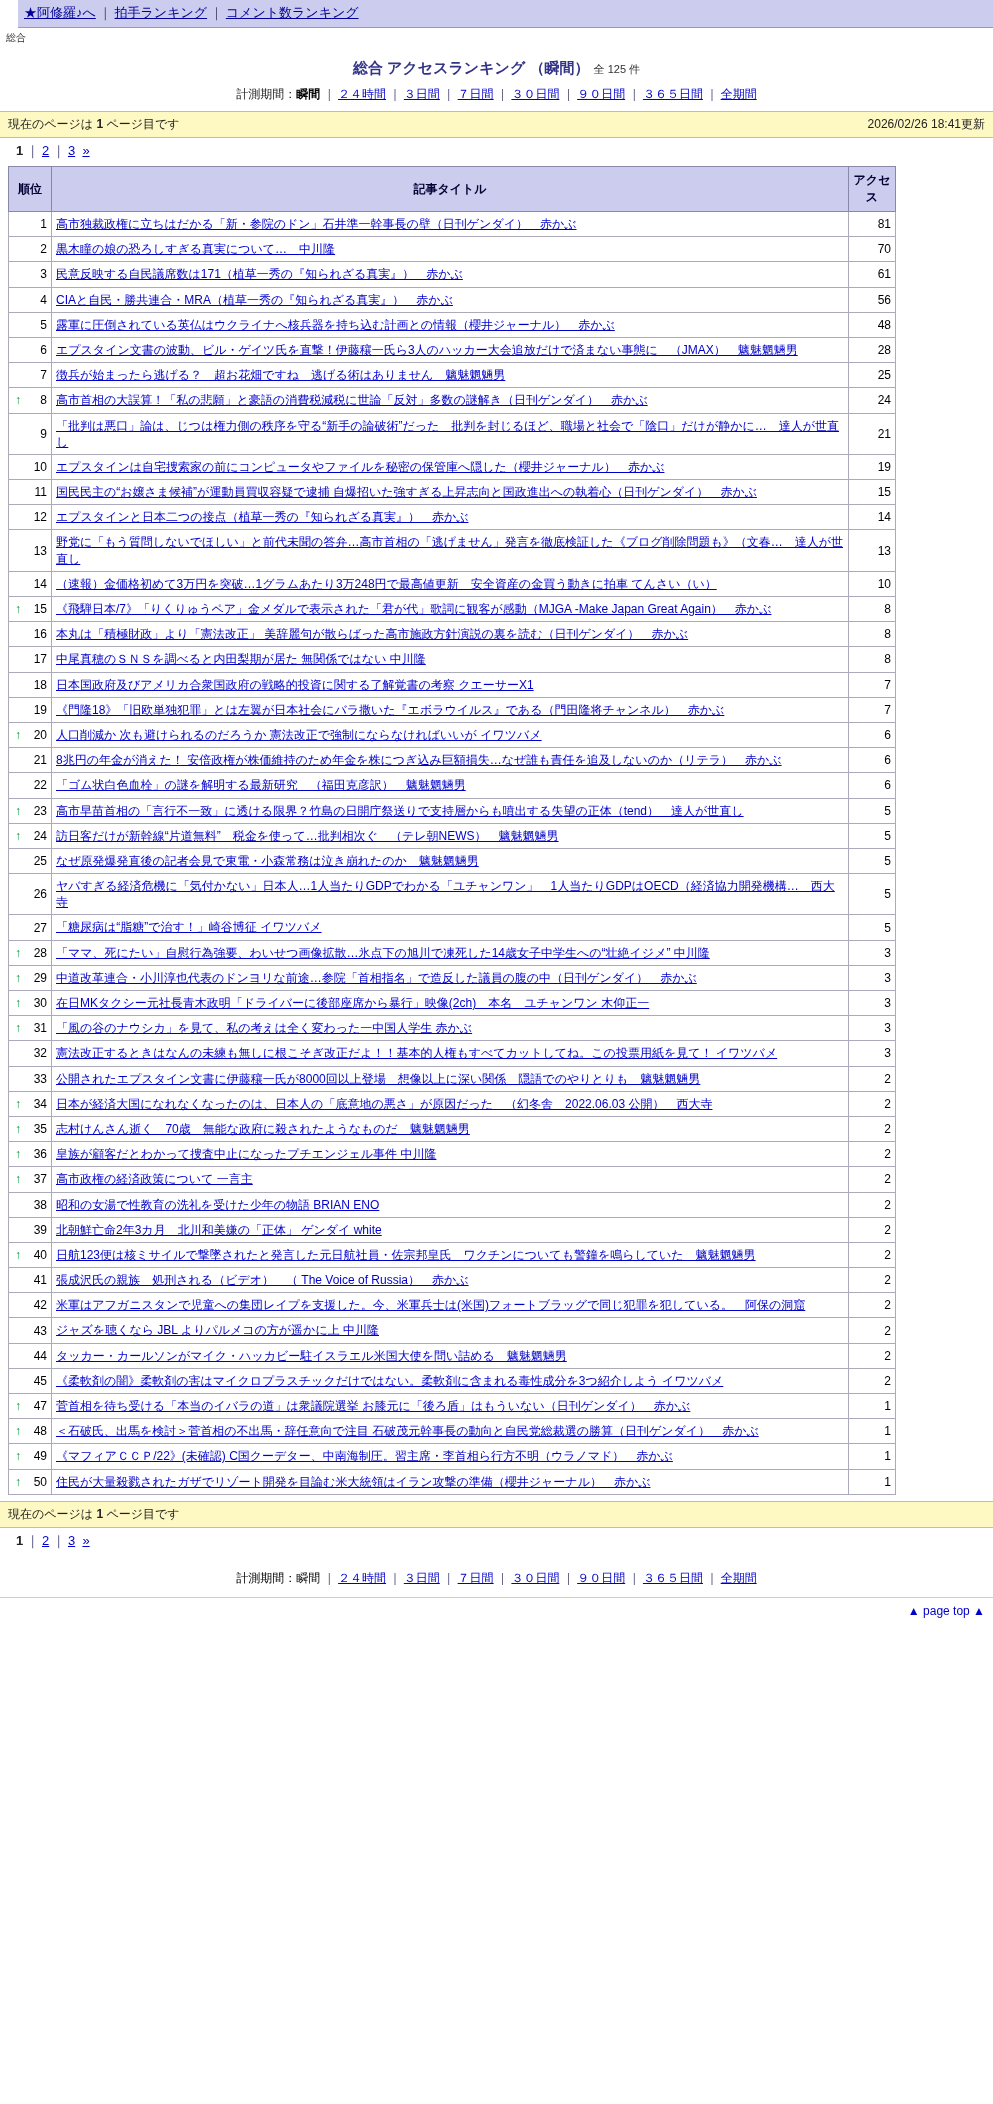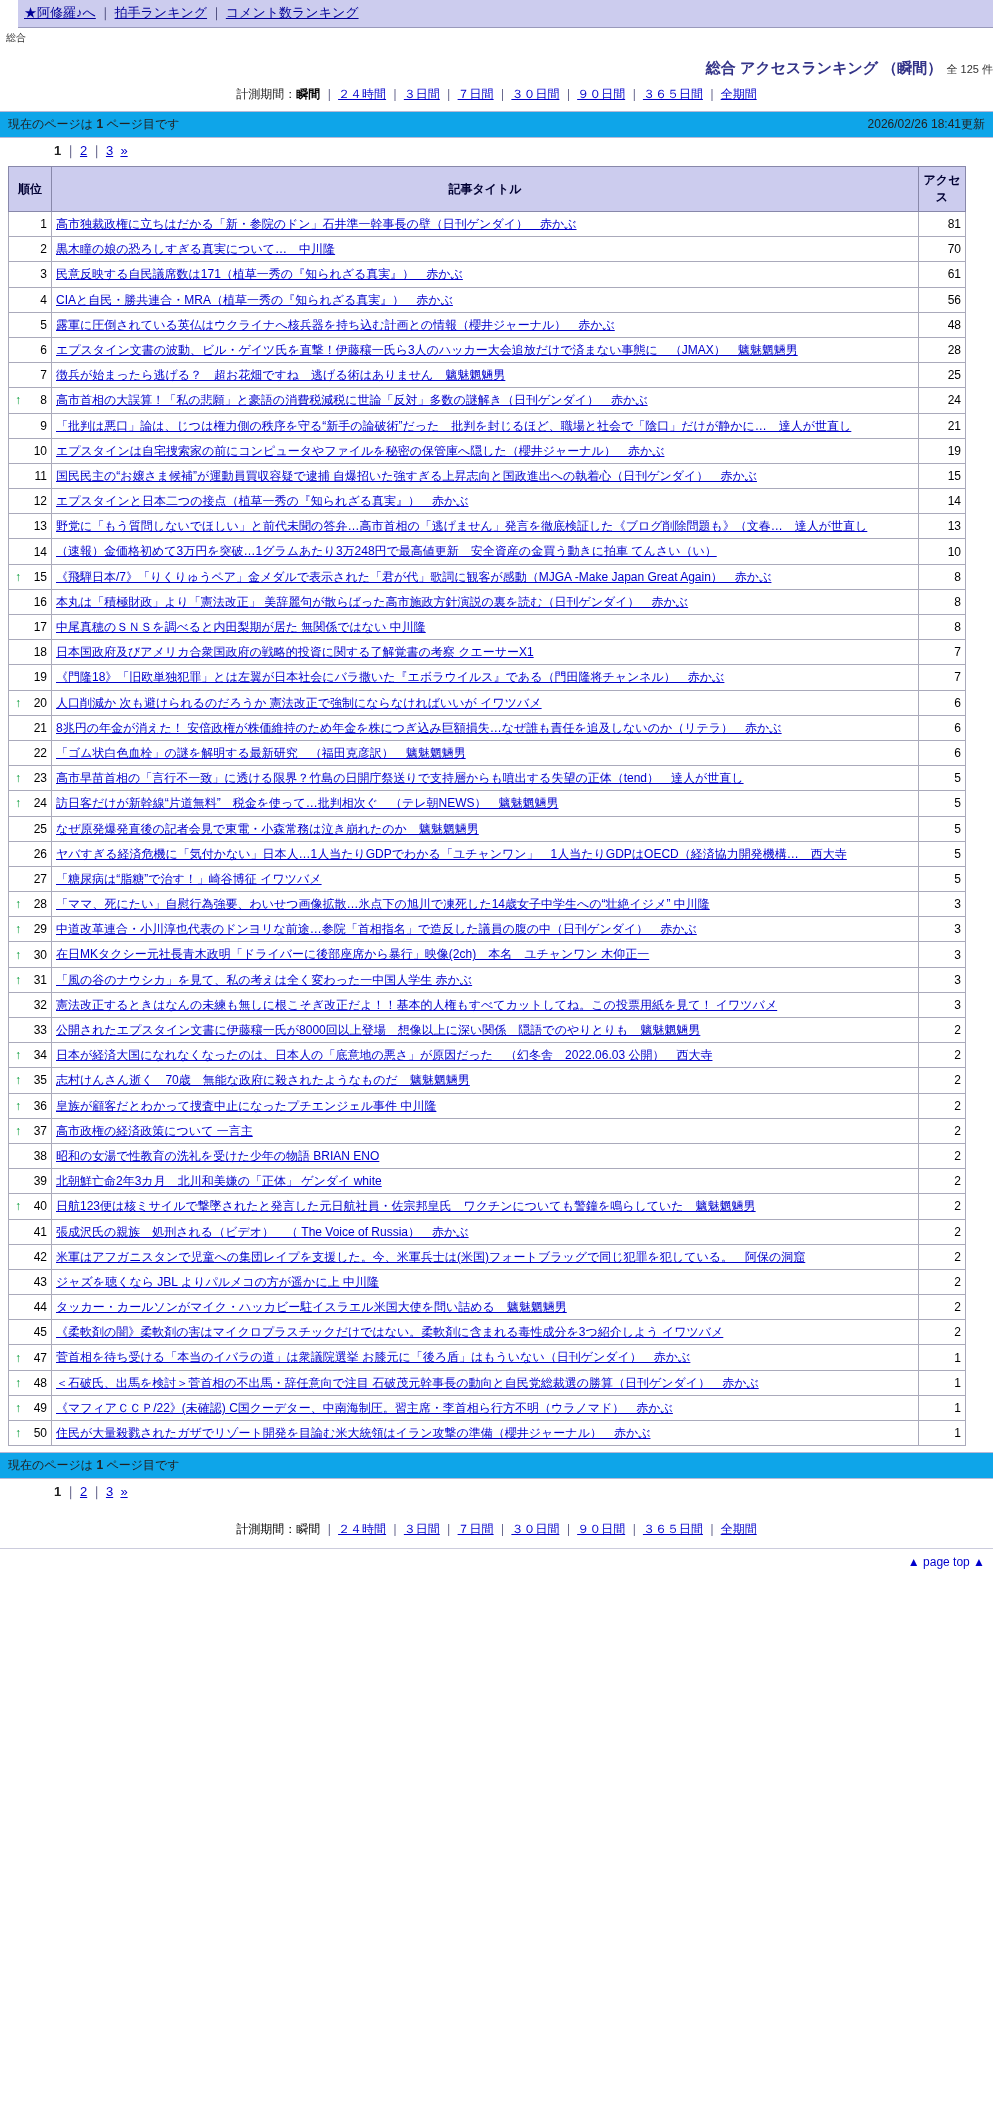--- a/index.html
+++ b/index.html
@@ -21,21 +21,21 @@
     margin-left: 18px;
   }
   .topbar a { color: #000099; }
   .sep { color: #333366; padding: 0 3px; }
   .cat-label {
     font-size: 10px;
     color: #333333;
     padding: 3px 0 0 6px;
   }
   .page-title {
-    text-align: right;
+    text-align: center;
     color: #333388;
     font-size: 15px;
     font-weight: bold;
     margin-top: 14px;
   }
   .page-title .count {
     font-size: 11px;
     font-weight: normal;
     color: #333333;
   }
@@ -43,41 +43,40 @@
     text-align: center;
     font-size: 12px;
     margin-top: 8px;
     margin-bottom: 8px;
     color: #222;
   }
   .period-row .label { color: #222; }
   .period-row .cur { font-weight: bold; color: #000; }
   .period-row a { color: #0000cc; }
   .bar {
-    background: #0ea5e9;
+    background: #fef9c3;
     border-top: 1px solid #b9b9d6;
     border-bottom: 1px solid #b9b9d6;
     font-size: 12px;
     padding: 4px 8px;
     overflow: hidden;
     color: #222;
   }
   .bar .left { float: left; }
   .bar .right { float: right; }
   .bar b { font-weight: bold; }
   .pager {
     font-size: 13px;
     padding: 4px 8px 6px 16px;
     color: #222;
-    margin-left: 38px;
   }
   .pager b { font-weight: bold; }
   table.rank {
     border-collapse: collapse;
-    width: 958px;
+    width: 888px;
     margin: 0 8px;
     font-size: 12px;
   }
   table.rank th {
     background: #ccccee;
     border: 1px solid #8888aa;
     font-weight: bold;
     color: #000033;
     padding: 5px 2px;
     font-size: 12px;

